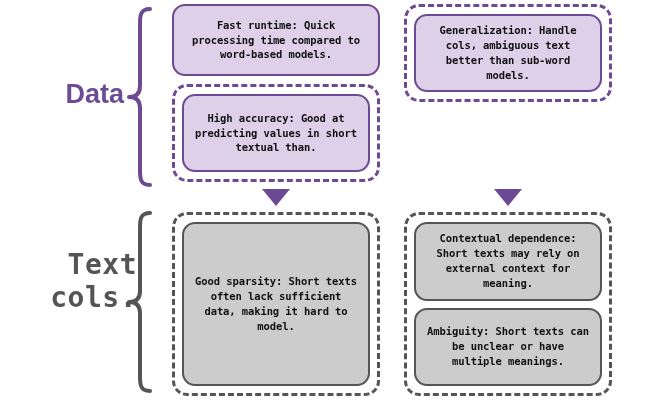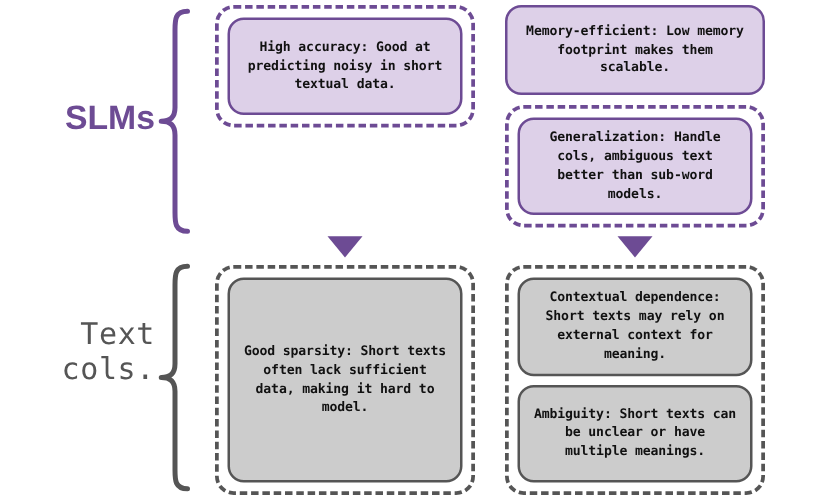--- a/index.html
+++ b/index.html
@@ -42,23 +42,24 @@
     font-size: 27px;
     color: #6d4b94;
     letter-spacing: 0px;
   }
   .row-label.textcols {
     left: 0px;
     top: 240px;
     width: 124px;
     height: 82px;
     font-family: "DejaVu Sans Mono", "Liberation Mono", monospace;
-    font-weight: 400;
-    font-size: 24px;
+    font-weight: 700;
+    font-size: 28px;
     color: #555555;
+    padding-left: 13px;
   }
 
   
   .brace {
     position: absolute;
     left: 126px;
     width: 26px;
   }
   .brace svg { display: block; }
   .brace.purple { top: 6px;  height: 182px; }
@@ -146,36 +147,36 @@
     border-top: 17px solid #6d4b94;
   }
   .arrow-a { left: 262px; top: 189px; }
   .arrow-b { left: 494px; top: 189px; }
 </style>
 </head>
 <body>
 
 <div id="diagram">
 
-  <div class="row-label slms">SLMs</div>
+  <div class="row-label slms">Data</div>
 
   <div class="brace purple">
     <svg width="26" height="182" viewBox="0 0 26 182" fill="none" xmlns="http://www.w3.org/2000/svg" aria-hidden="true">
       <path d="M24 3 C14 3 14 10 14 18 L14 80 C14 88 10 91 3 91 C10 91 14 94 14 102 L14 164 C14 172 14 179 24 179" stroke="#6d4b94" stroke-width="4" stroke-linecap="round" stroke-linejoin="round" fill="none"></path>
     </svg>
   </div>
 
   <div class="col col-a top-col">
+    <div class="box purple box1">Fast runtime: Quick processing time compared to word-based models.</div>
     <div class="dashed purple">
-      <div class="box purple">High accuracy: Good at predicting noisy in short textual data.</div>
+      <div class="box purple">High accuracy: Good at predicting values in short textual than.</div>
     </div>
   </div>
 
   <div class="col col-b top-col">
-    <div class="box purple box1">Memory-efficient: Low memory footprint makes them scalable.</div>
     <div class="dashed purple">
       <div class="box purple">Generalization: Handle cols, ambiguous text better than sub-word models.</div>
     </div>
   </div>
 
   <div class="arrow arrow-a"></div>
   <div class="arrow arrow-b"></div>
 
   <div class="row-label textcols">Text cols.</div>
 

